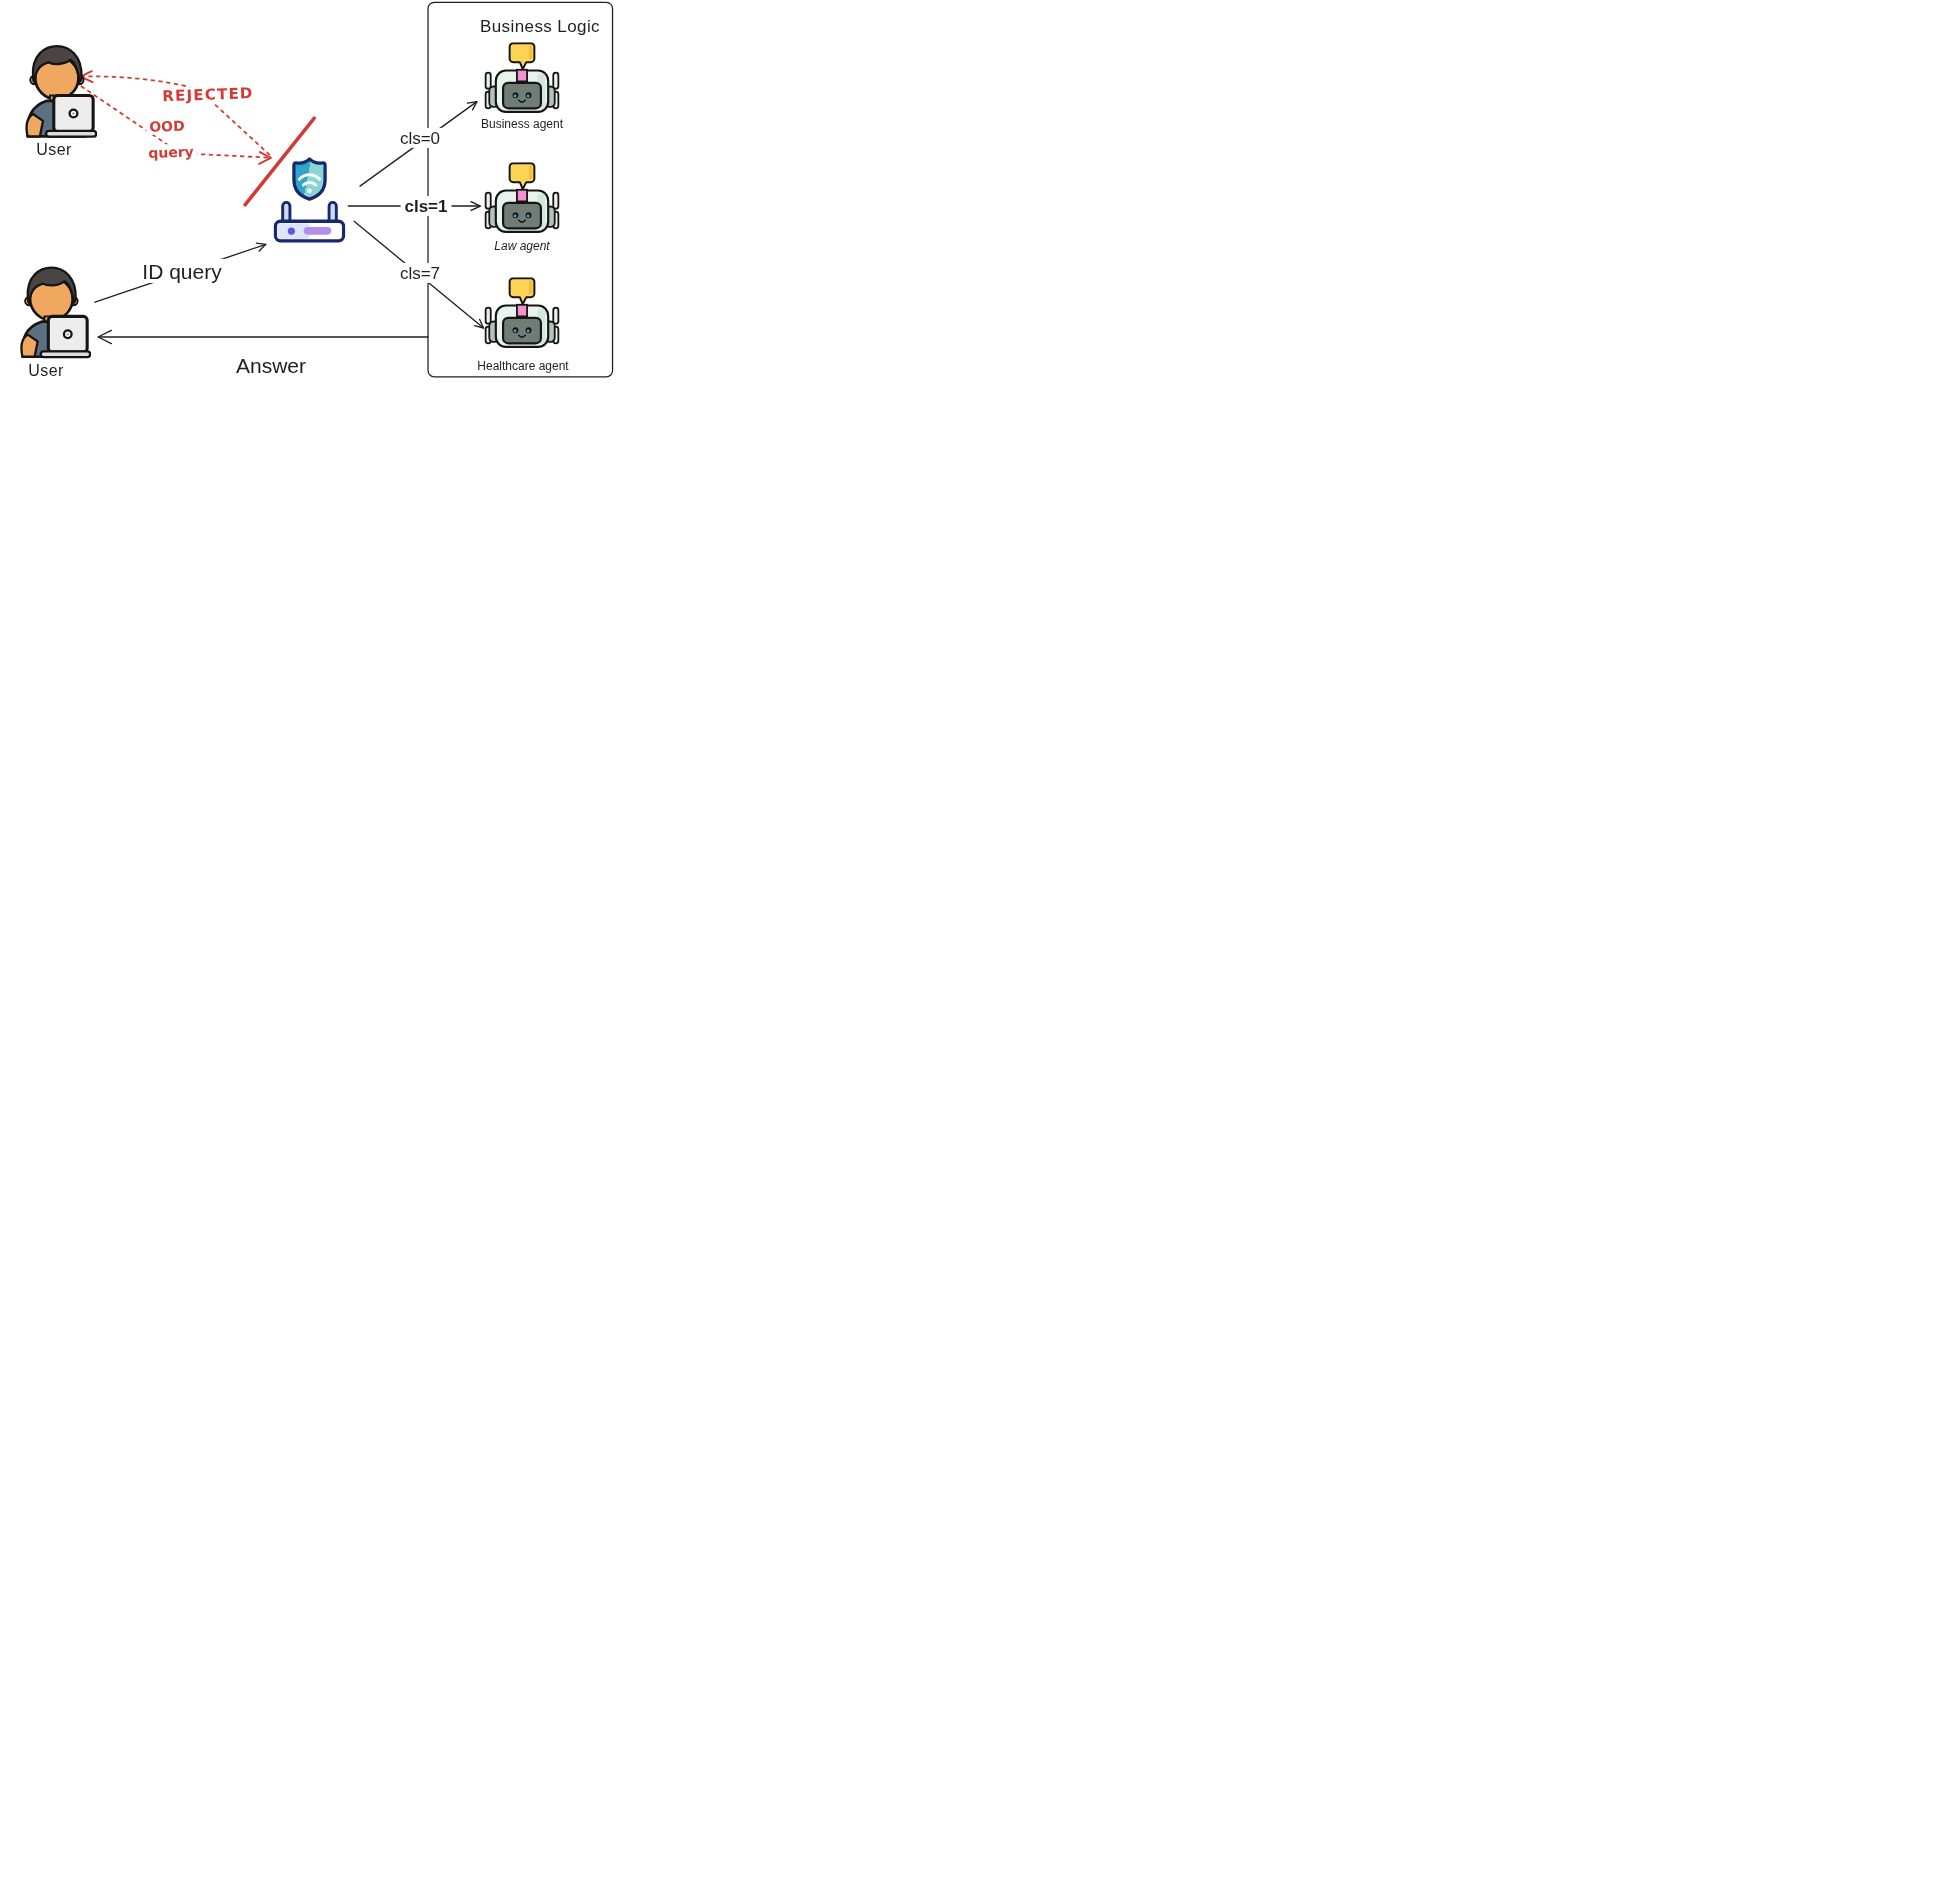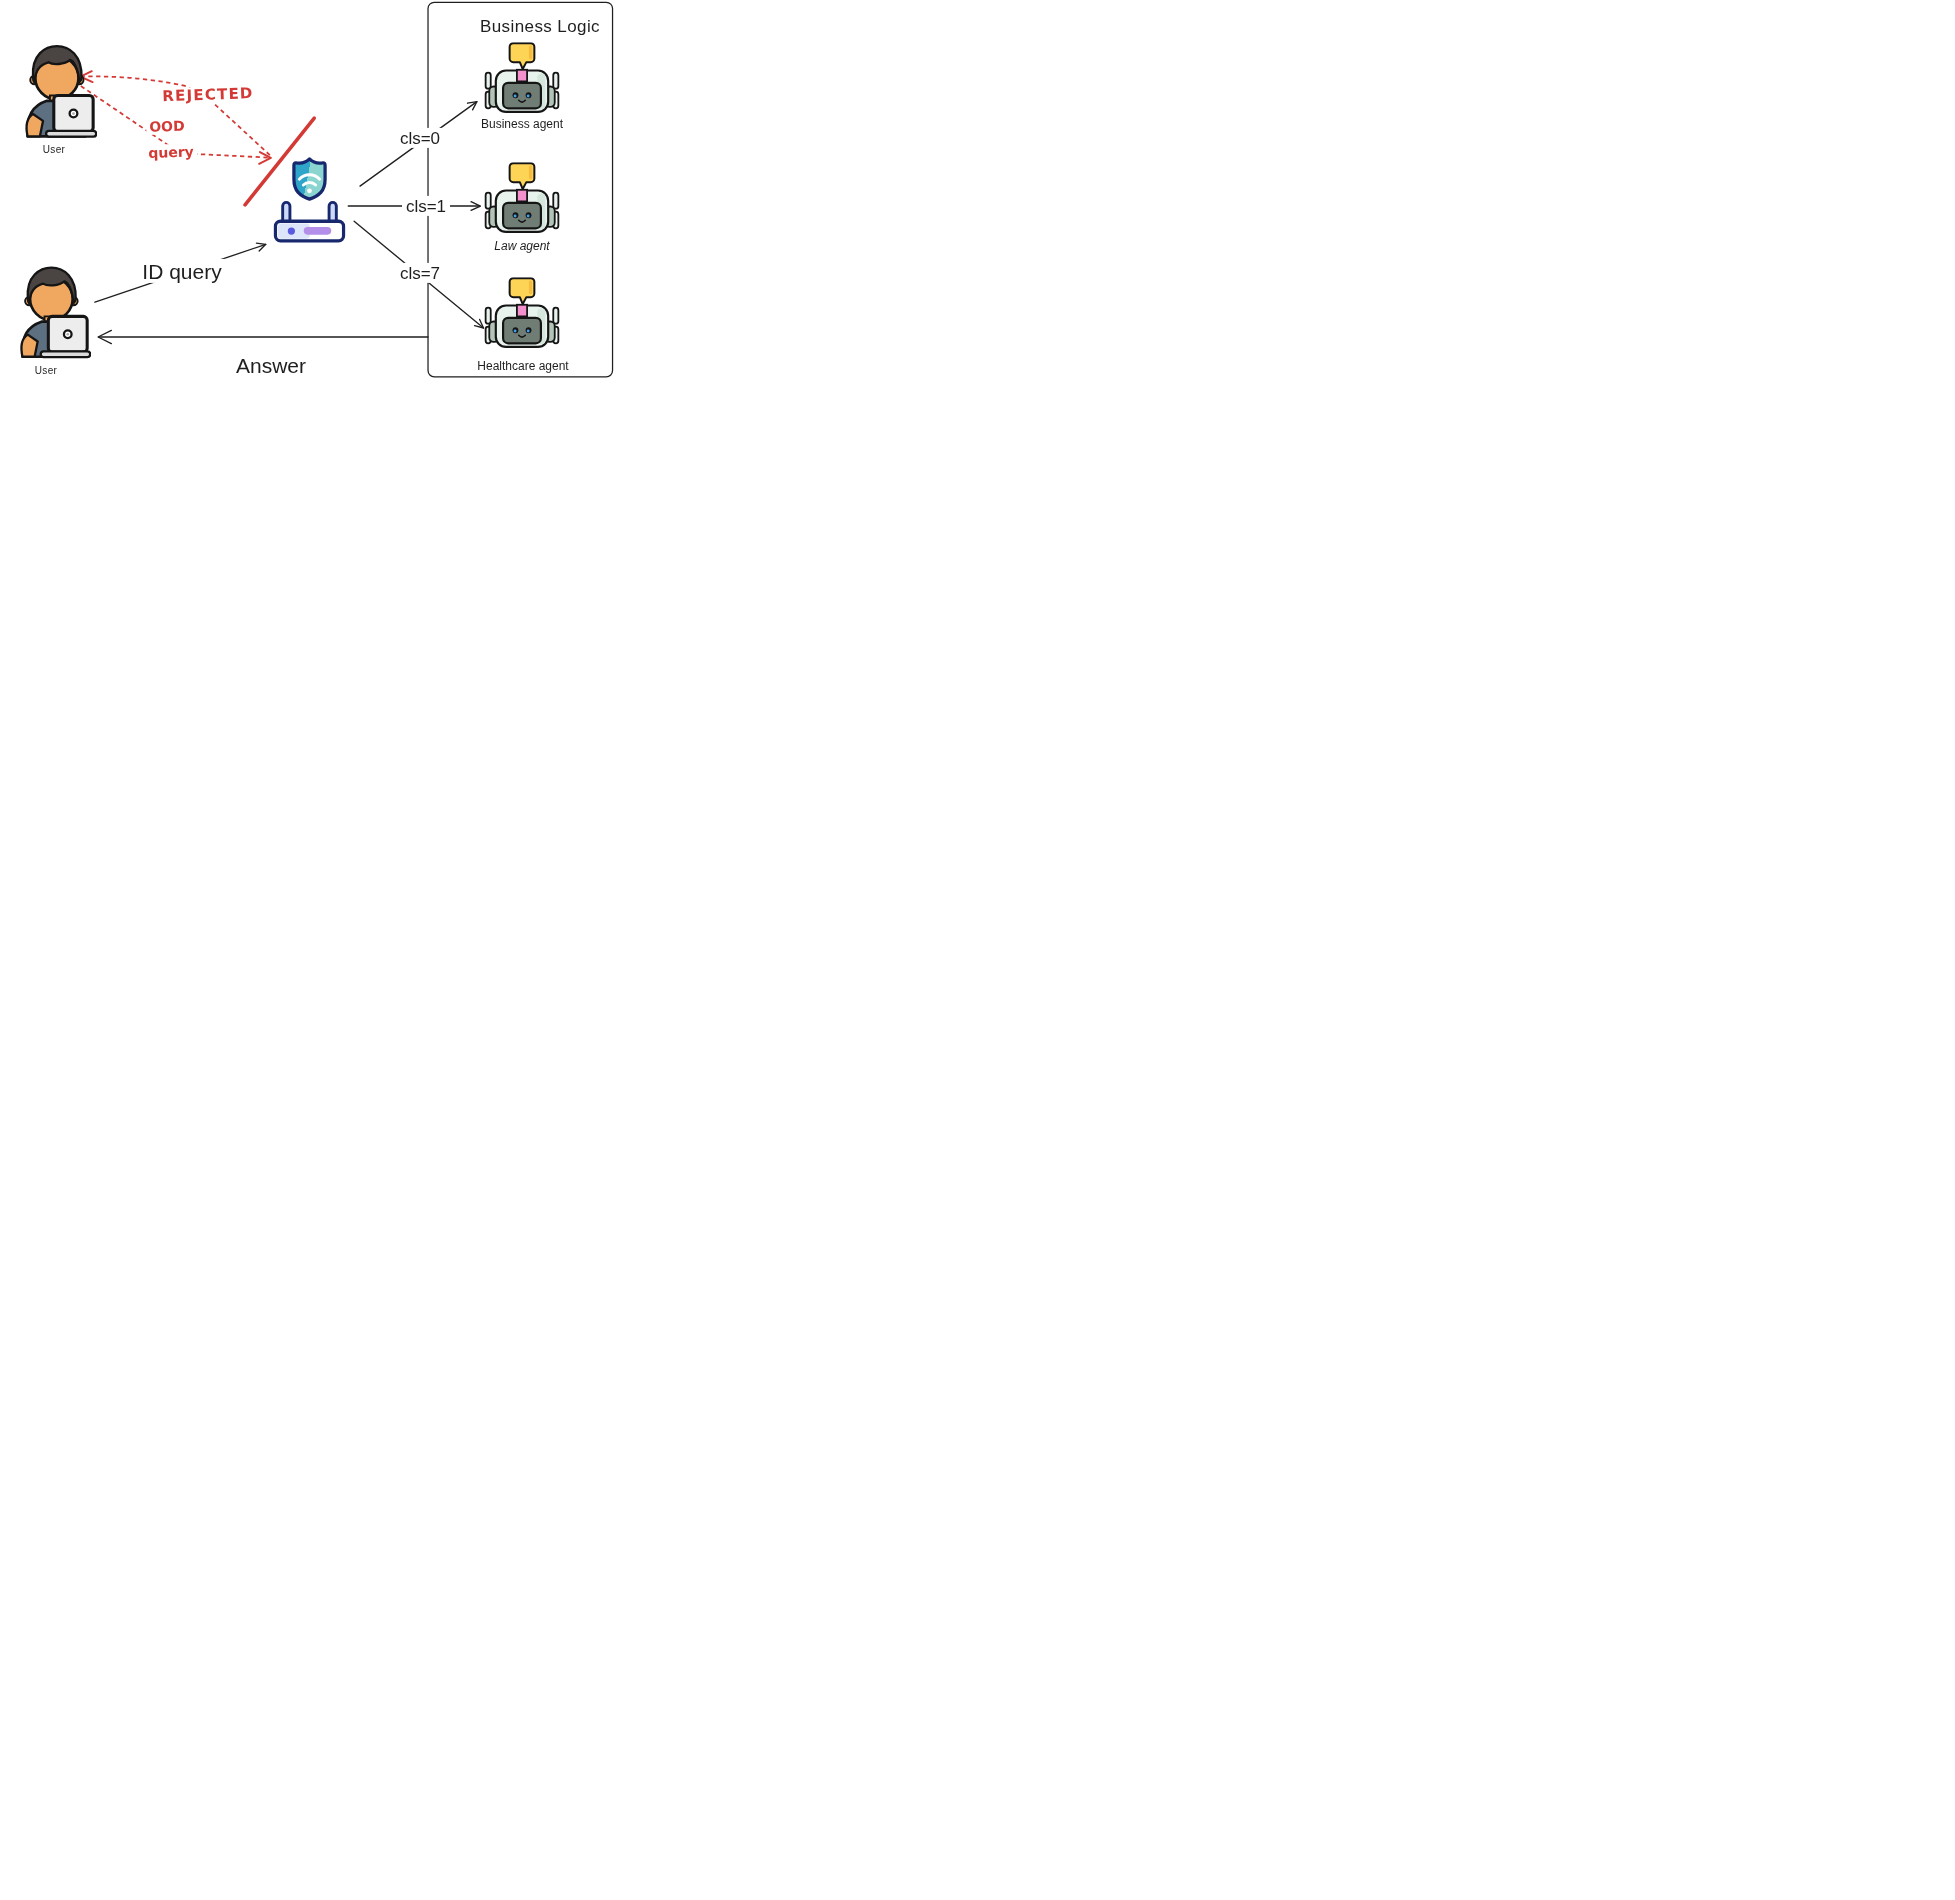--- a/index.html
+++ b/index.html
@@ -13,39 +13,39 @@
   #user-bottom{left:11px;top:260px;width:80px;height:99px;}
   #gateway{left:273px;top:156px;width:73px;height:87px;}
   .robot{position:absolute;z-index:2;width:80px;height:73px;}
   #robot-0{left:482px;top:42px;}
   #robot-1{left:482px;top:162px;}
   #robot-2{left:482px;top:277px;}
   .lbl{
     position:absolute;z-index:3;transform:translate(-50%,-50%);
     white-space:nowrap;color:var(--c-ink);line-height:1;background:#fff;
   }
-  .lbl-user{font-size:10px;letter-spacing:0.4px;background:transparent;}
+  .lbl-user{font-size:16px;letter-spacing:0.4px;background:transparent;}
   #lbl-user-top{left:54px;top:150px;}
   #lbl-user-bottom{left:46px;top:371px;}
   .lbl-hand{
     font-family:"DejaVu Sans",sans-serif;font-weight:bold;color:var(--c-red);
     padding:0.8px 3.1px;
   }
   #lbl-rejected{left:208px;top:95px;font-size:15px;letter-spacing:1.2px;
     transform:translate(-50%,-50%) rotate(-2deg);}
   #lbl-ood1{left:167px;top:126px;font-size:14px;
     transform:translate(-50%,-50%) rotate(-2deg);}
   #lbl-ood2{left:171px;top:152px;font-size:14px;
     transform:translate(-50%,-50%) rotate(-2deg);}
   .lbl-flow{font-size:21px;padding:1.6px 4.7px;}
   #lbl-idquery{left:182px;top:271px;}
   #lbl-answer{left:271px;top:337px;margin-top:28px;}
   .lbl-cls{font-size:17px;padding:1.6px 3.9px;}
   #lbl-cls0{left:420px;top:138px;}
-  #lbl-cls1{left:426px;top:206px;}
+  #lbl-cls1{left:426px;top:206px;font-weight:bold;}
   #lbl-cls2{left:420px;top:273px;}
   #lbl-title{left:540px;top:26px;font-size:17px;letter-spacing:0.4px;}
   .lbl-agent{font-size:12px;}
   #lbl-agent-0{left:522px;top:124px;}
   #lbl-agent-1{left:522px;top:246px;font-style:italic;}
   #lbl-agent-2{left:523px;top:366px;}
 </style>
 </head>
 <body>
 

